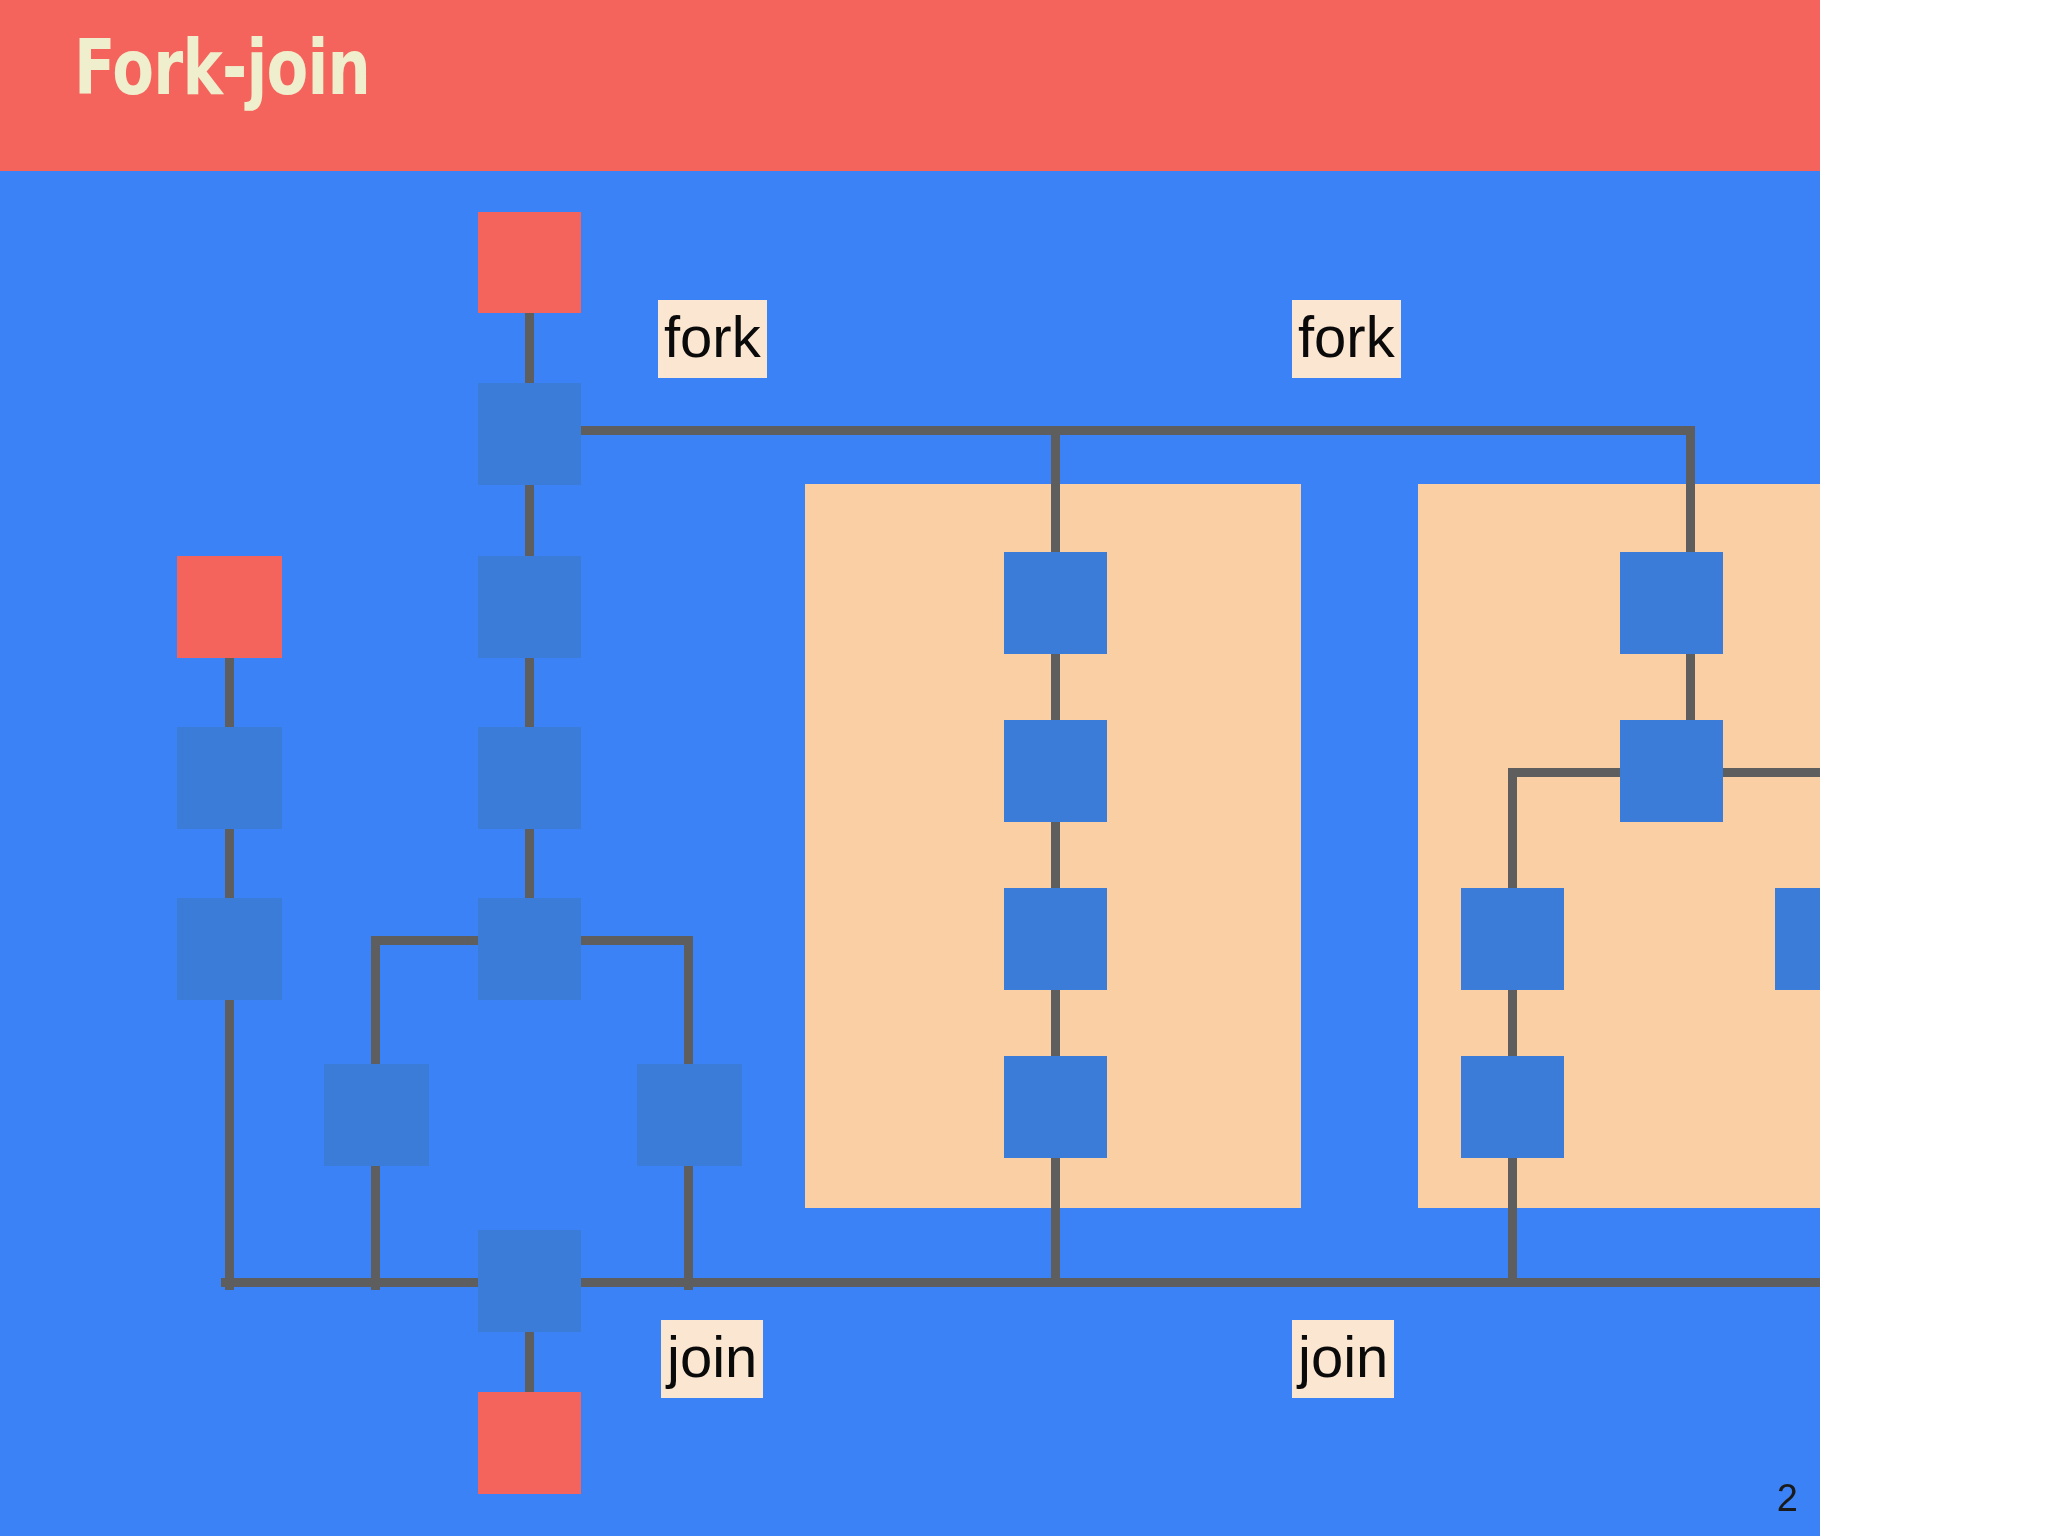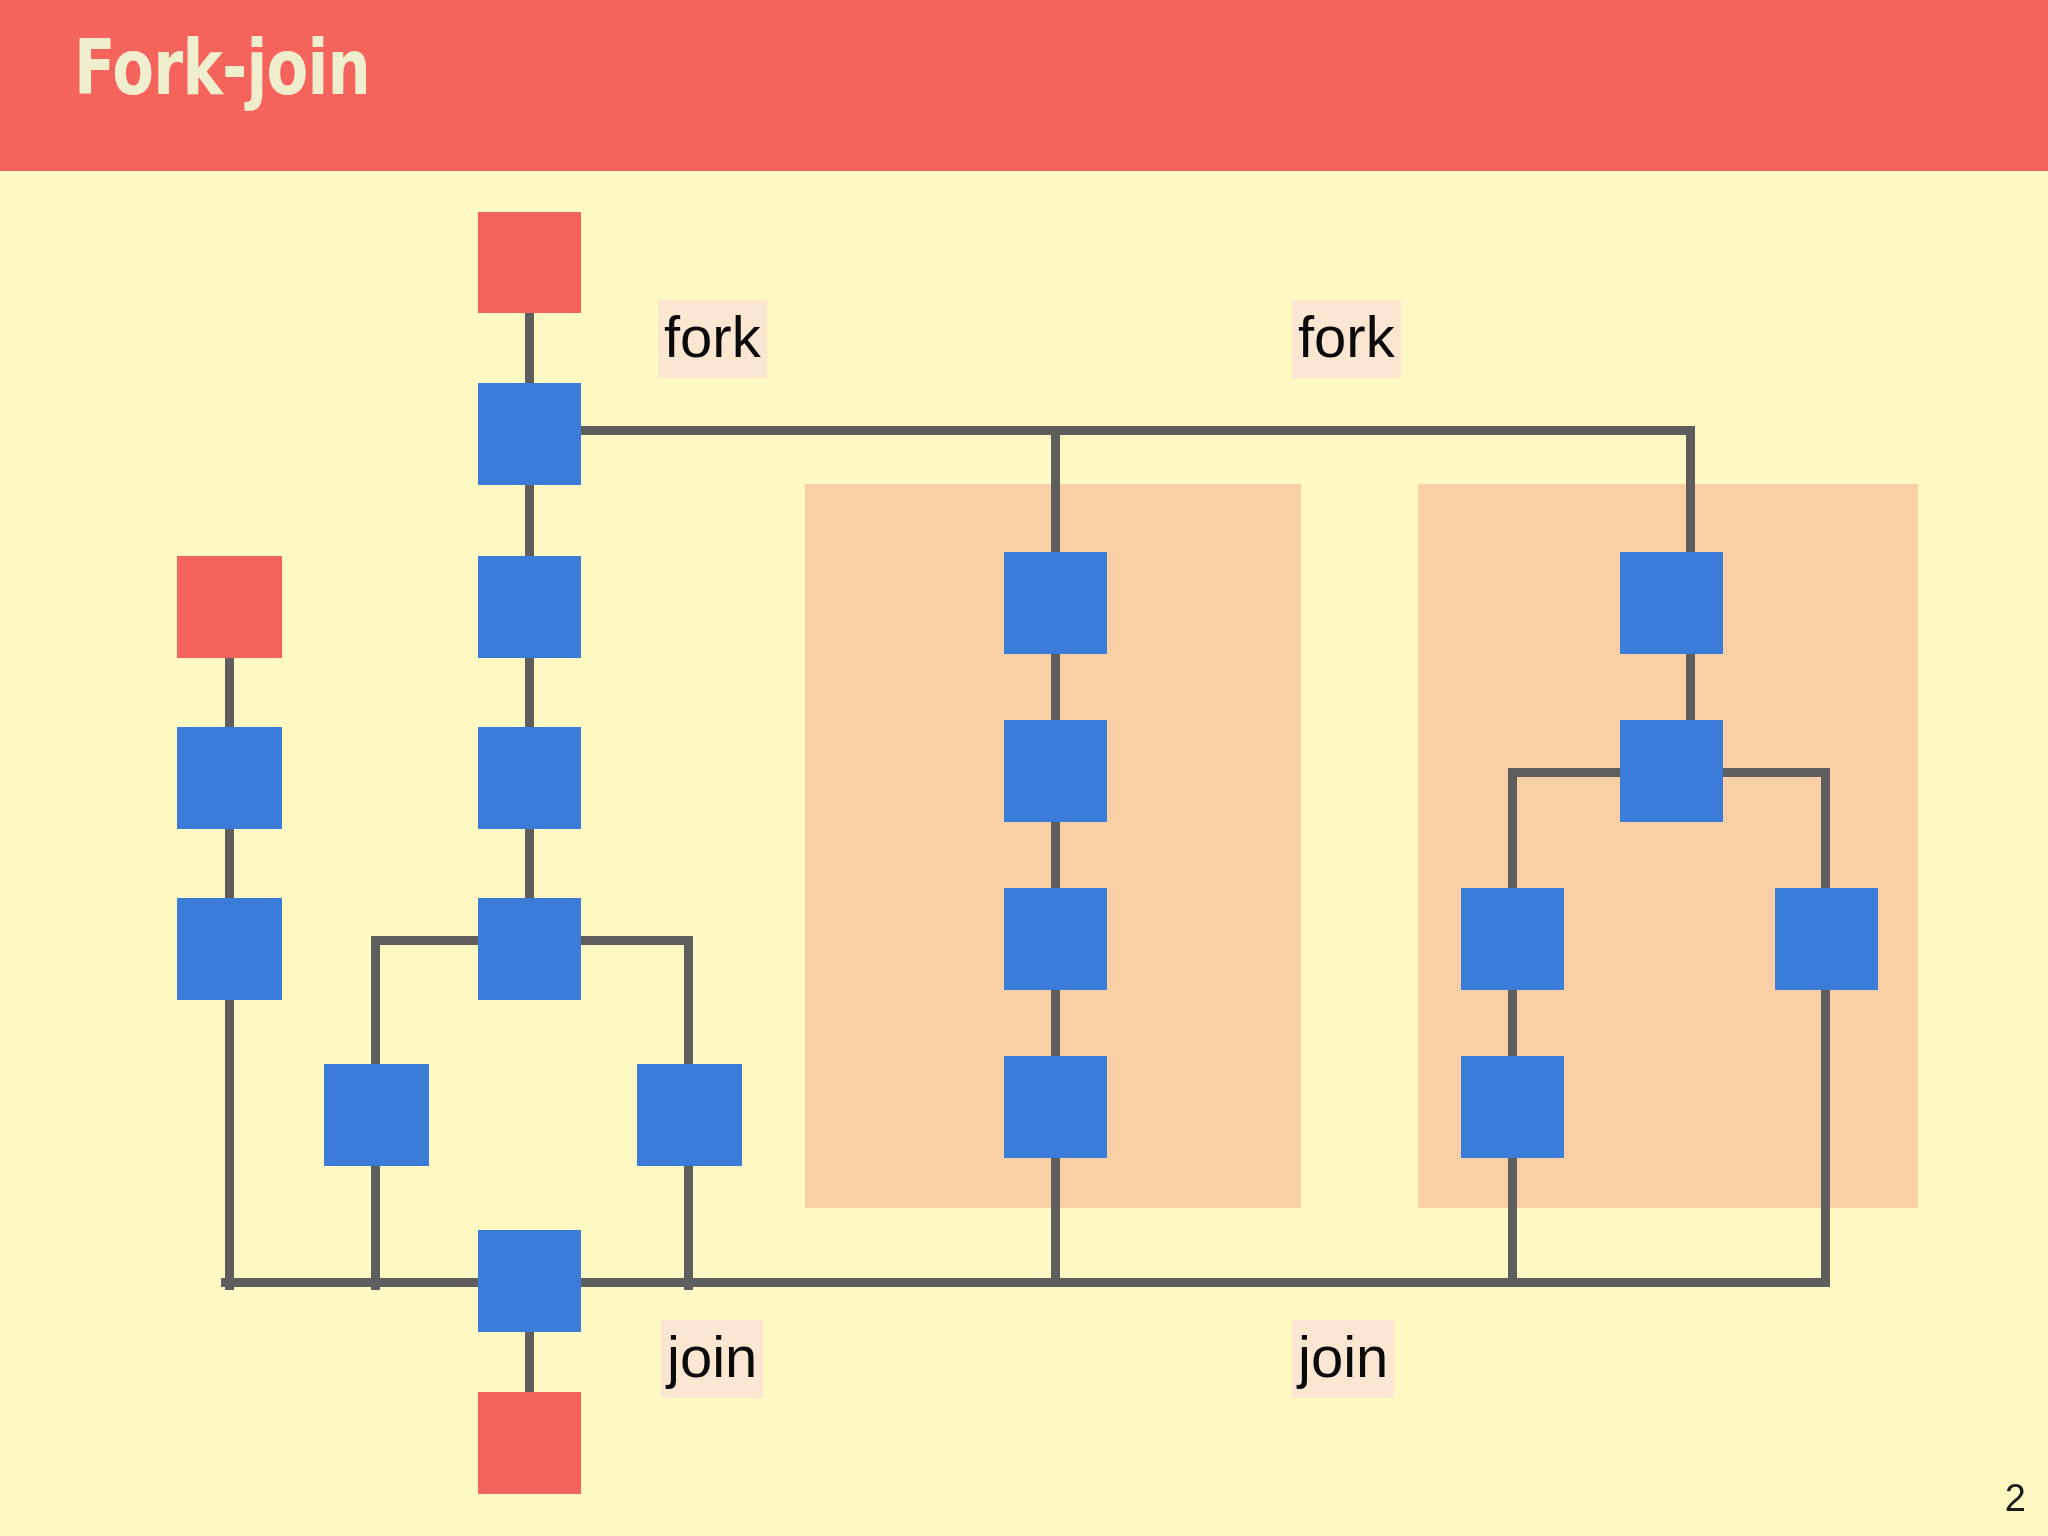--- a/index.html
+++ b/index.html
@@ -5,23 +5,23 @@
   html, body {
     margin: 0;
     padding: 0;
     background: #ffffff;
   }
   body {
     font-family: "Liberation Sans", sans-serif;
   }
   #slide {
     position: relative;
-    width: 2048px;
+    width: 1820px;
     height: 1536px;
-    background: #fef9c3;
+    background: #3b82f6;
     overflow: hidden;
   }
   
   #title-banner {
     position: absolute;
     left: 0;
     top: 0;
     width: 2048px;
     height: 171px;
     background: #F4635C;

